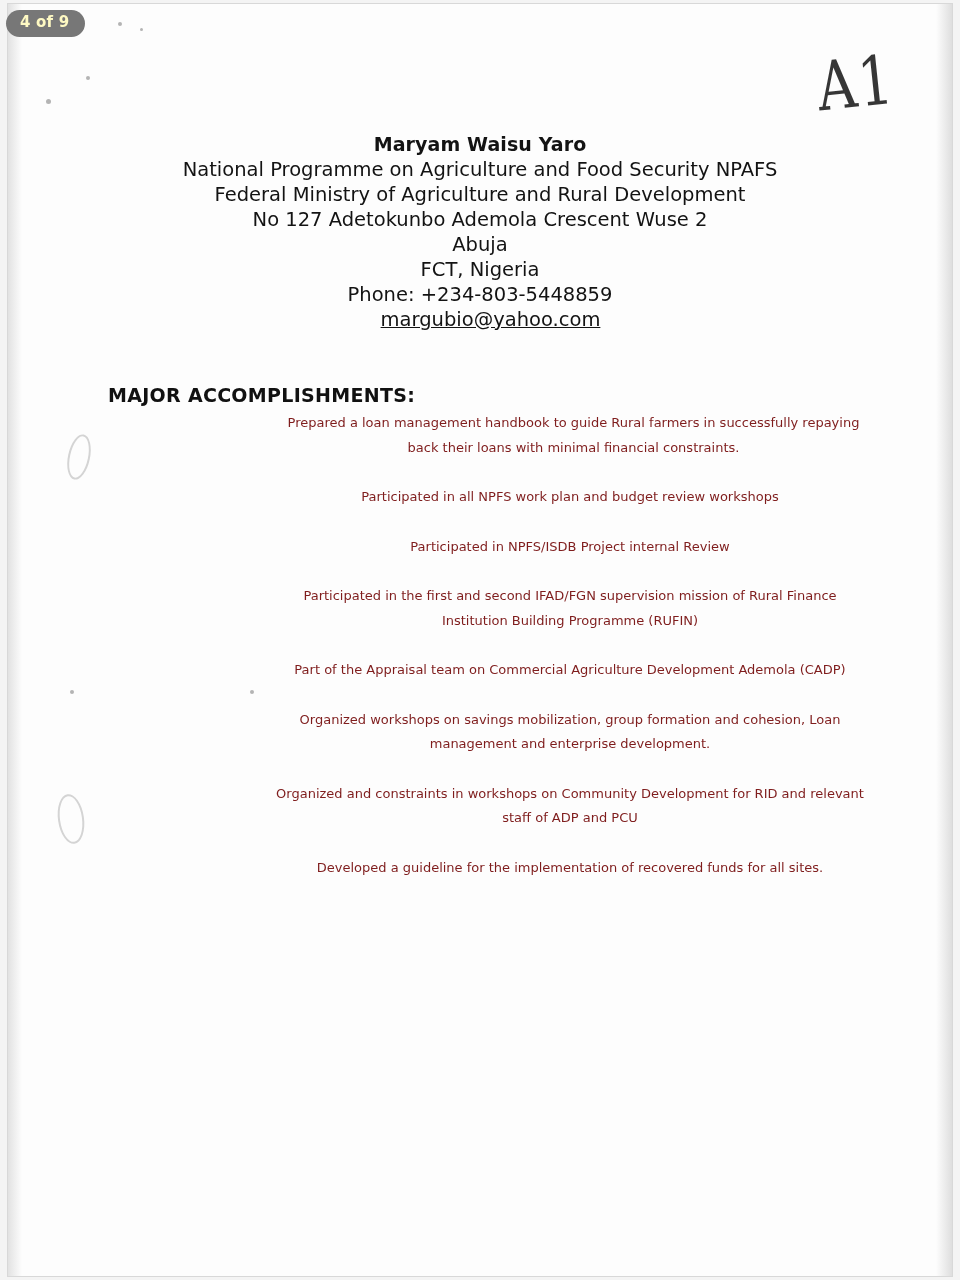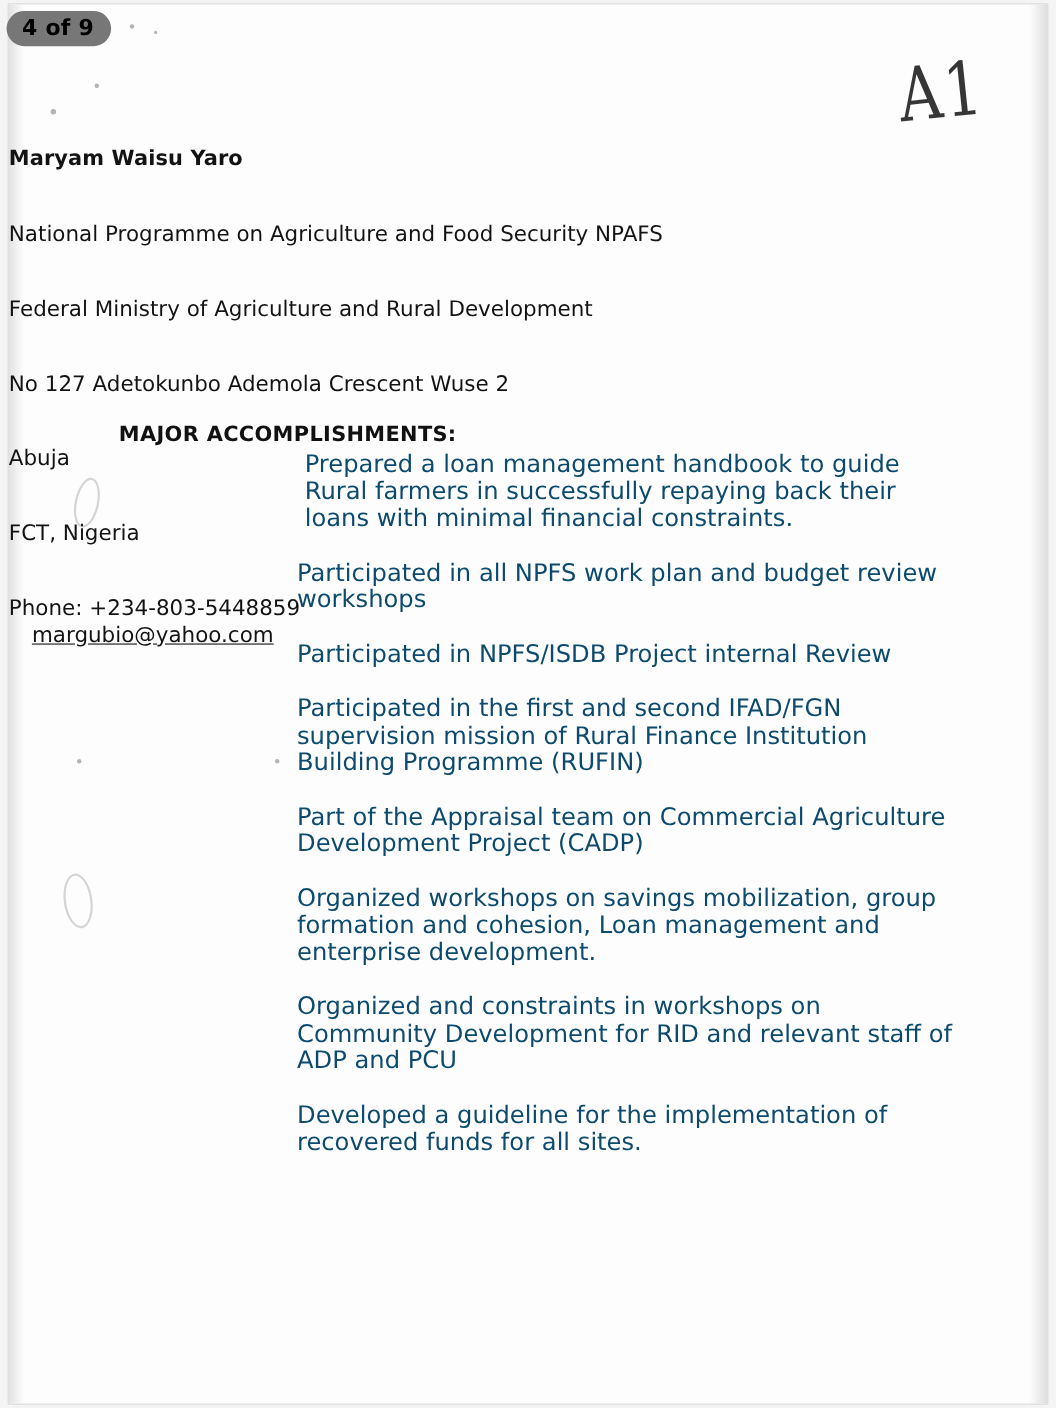--- a/index.html
+++ b/index.html
@@ -46,22 +46,22 @@
     pointer-events: none;
   }
 
   
   #page-counter {
     position: absolute;
     left: 6px;
     top: 10px;
     z-index: 30;
     background: #777777;
-    color: #000000;
-    font-size: 20px;
+    color: #fef9c3;
+    font-size: 15px;
     font-weight: bold;
     font-family: "DejaVu Sans", sans-serif;
     padding: 5px 16px 7px 14px;
     border-radius: 16px;
     letter-spacing: 0.2px;
     line-height: 1;
   }
 
   
   #handwriting {
@@ -97,30 +97,31 @@
     top: 0;
     width: 944px;
     color: #111111;
   }
 
   .header-block {
     position: absolute;
     left: 0;
     top: 128px;
     width: 944px;
+    text-align: center;
     font-size: 19.5px;
     line-height: 25px;
     color: #131313;
   }
   .header-block .name {
     font-weight: bold;
     font-size: 19px;
     letter-spacing: 0.1px;
   }
-  .header-block .line { white-space: nowrap; margin-top: 43px; }
+  .header-block .line { white-space: nowrap; }
   .header-block .email {
     text-decoration: underline;
     margin-left: 21px;
   }
 
   .section-title {
     position: absolute;
     left: 100px;
     top: 380px;
     font-weight: bold;
@@ -129,24 +130,25 @@
     text-align: right;
   }
 
   .accomplishments {
     position: absolute;
     left: 262px;
     top: 407px;
     width: 600px;
   }
   .acc-item {
-    font-size: 22px;
+    font-size: 13px;
     line-height: 24.5px;
     margin-bottom: 25px;
-    color: #0c4a6e;
+    color: #7f1d1d;
+    text-align: center;
   }
   .acc-item:last-child { margin-bottom: 0; }
   .acc-item.indent { padding-left: 7px; }
 </style>
 </head>
 <body>
 
 <div id="page">
 
   <div id="sheet">
@@ -175,21 +177,21 @@
         <div class="email">margubio@yahoo.com</div>
       </div>
 
       <div class="section-title">MAJOR ACCOMPLISHMENTS:</div>
 
       <div class="accomplishments">
         <div class="acc-item indent">Prepared a loan management handbook to guide Rural farmers in successfully repaying back their loans with minimal financial constraints.</div>
         <div class="acc-item">Participated in all NPFS work plan and budget review workshops</div>
         <div class="acc-item">Participated in NPFS/ISDB Project internal Review</div>
         <div class="acc-item">Participated in the first and second IFAD/FGN supervision mission of Rural Finance Institution Building Programme (RUFIN)</div>
-        <div class="acc-item">Part of the Appraisal team on Commercial Agriculture Development Project (CADP)</div>
+        <div class="acc-item">Part of the Appraisal team on Commercial Agriculture Development Ademola (CADP)</div>
         <div class="acc-item">Organized workshops on savings mobilization, group formation and cohesion, Loan management and enterprise development.</div>
         <div class="acc-item">Organized and constraints in workshops on Community Development for RID and relevant staff of ADP and PCU</div>
         <div class="acc-item">Developed a guideline for the implementation of recovered funds for all sites.</div>
       </div>
 
     </div>
   </div>
 
   <div id="page-counter">4 of 9</div>
 

